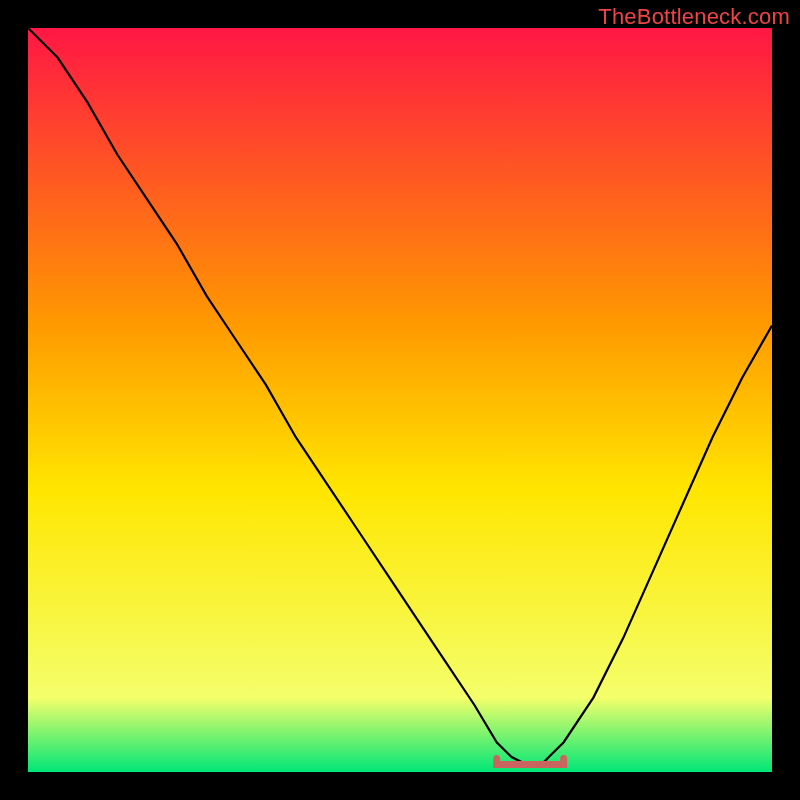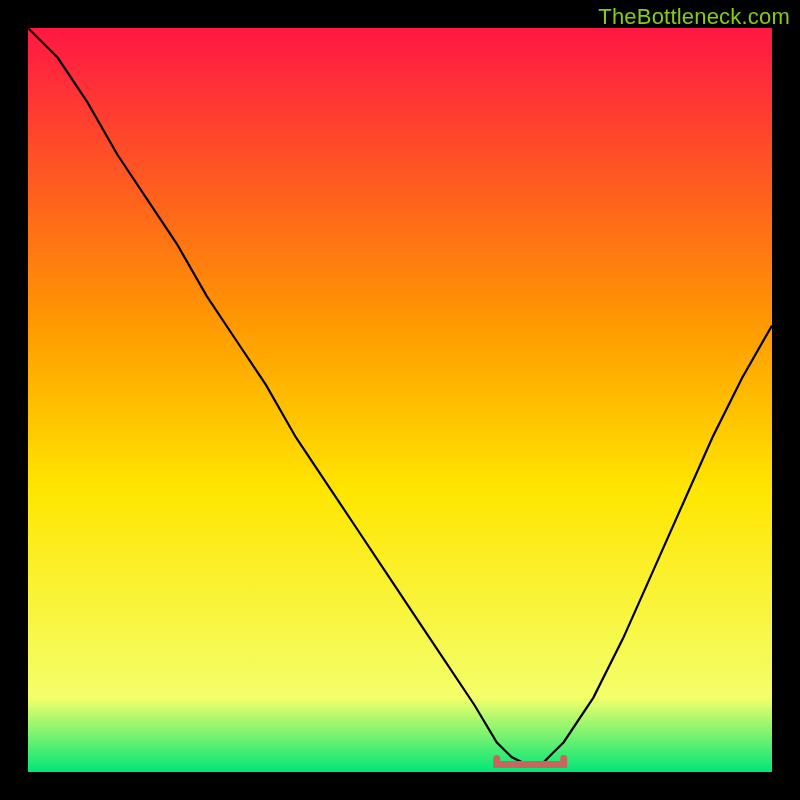--- a/index.html
+++ b/index.html
@@ -24,21 +24,21 @@
     top: 28px;
     width: 744px;
     height: 744px;
   }
   .watermark {
     position: absolute;
     top: 4px;
     right: 10px;
     font-family: Arial, Helvetica, sans-serif;
     font-size: 22px;
-    color: #84cc16;
+    color: #ef4444;
     letter-spacing: 0.2px;
   }
 </style>
 </head>
 <body>
 
 <div class="frame">
   <div class="watermark">TheBottleneck.com</div>
 
   <svg class="plot" viewBox="0 0 744 744" preserveAspectRatio="none">

